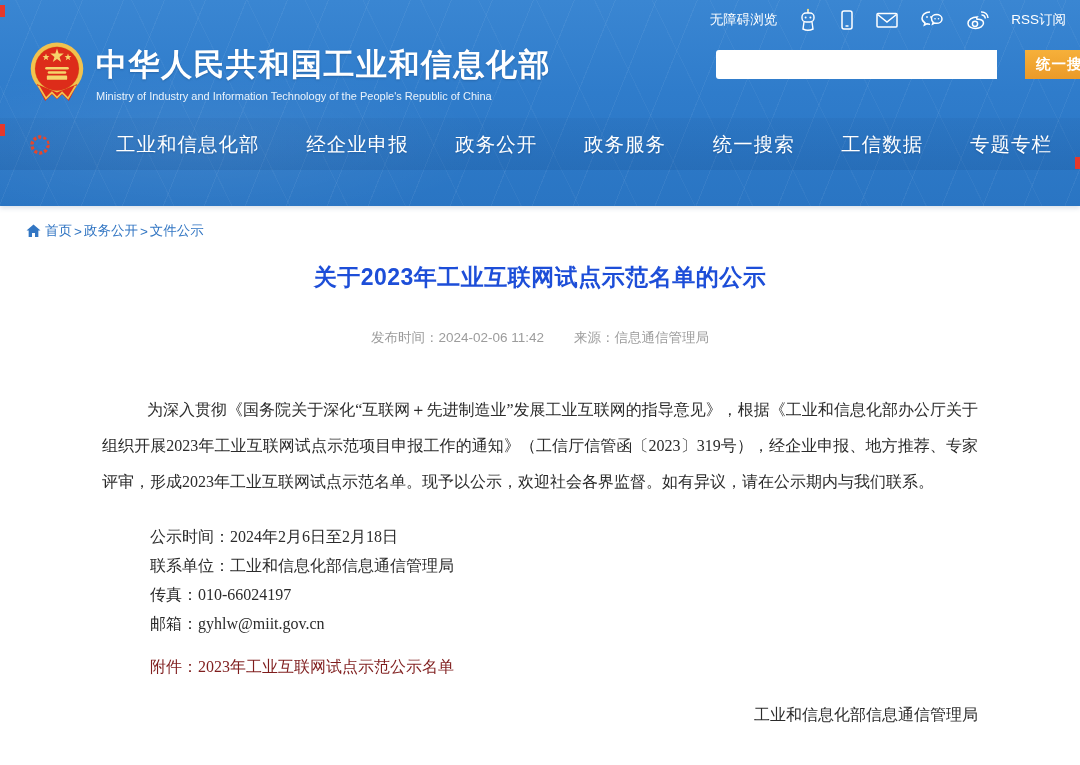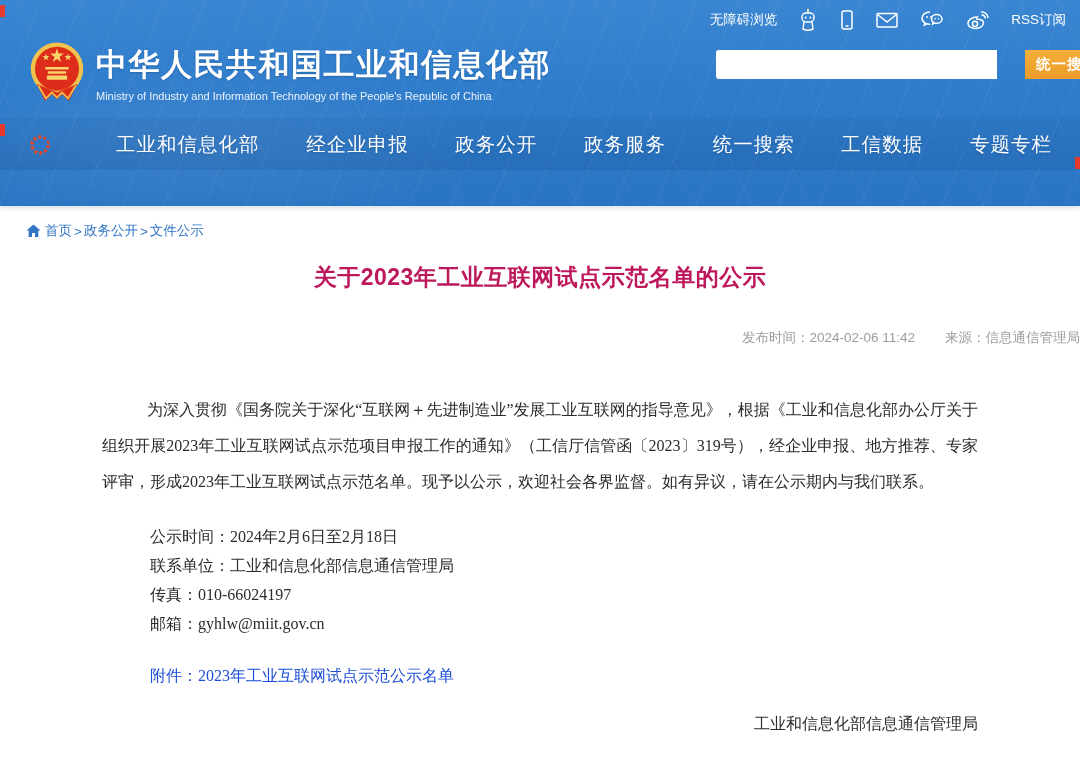--- a/index.html
+++ b/index.html
@@ -79,36 +79,36 @@
     position:absolute; left:26px; top:194px; display:flex; align-items:center; gap:2px;
     color:#3276c3; font-size:13.5px;margin-top:28px;
   }
   .breadcrumb .crumb { cursor:pointer; }
   .breadcrumb .sep { color:#3276c3; }
   .home-icon { display:inline-flex; margin-right:2px; }
 
   
   .article-title {
     position:absolute; left:0; top:262px; width:1080px; text-align:center;
-    font-size:23px; font-weight:bold; color:#be185d; letter-spacing:.5px;
+    font-size:23px; font-weight:bold; color:#1d4ed8; letter-spacing:.5px;
   }
   .article-meta {
-    position:absolute; left:0; top:329px; width:1080px; text-align:right;
+    position:absolute; left:0; top:329px; width:1080px; text-align:center;
     color:#9c9c9c; font-size:13.5px;
   }
   .article-meta .src { margin-left:30px; }
 
   .article-body {
     position:absolute; left:102px; top:392px; width:876px;
     font-family:"Liberation Serif","DejaVu Serif",serif;
     color:#2b2b2b; font-size:16px;
   }
   .article-body p.lead { line-height:36px; text-indent:45px; text-align:justify; }
   .contact-block { margin-top:22px; padding-left:48px; line-height:29px; }
-  .attachment-line { margin-top:23px; padding-left:48px; line-height:29px; color:#1d4ed8; cursor:pointer; }
+  .attachment-line { margin-top:14px; padding-left:48px; line-height:29px; color:#7f1d1d; cursor:pointer; }
   .signature-line { margin-top:19px; text-align:right; line-height:29px; }
 </style>
 </head>
 <body>
 
 <div class="page">
 
   <header class="site-header">
 
     <div class="topbar">

